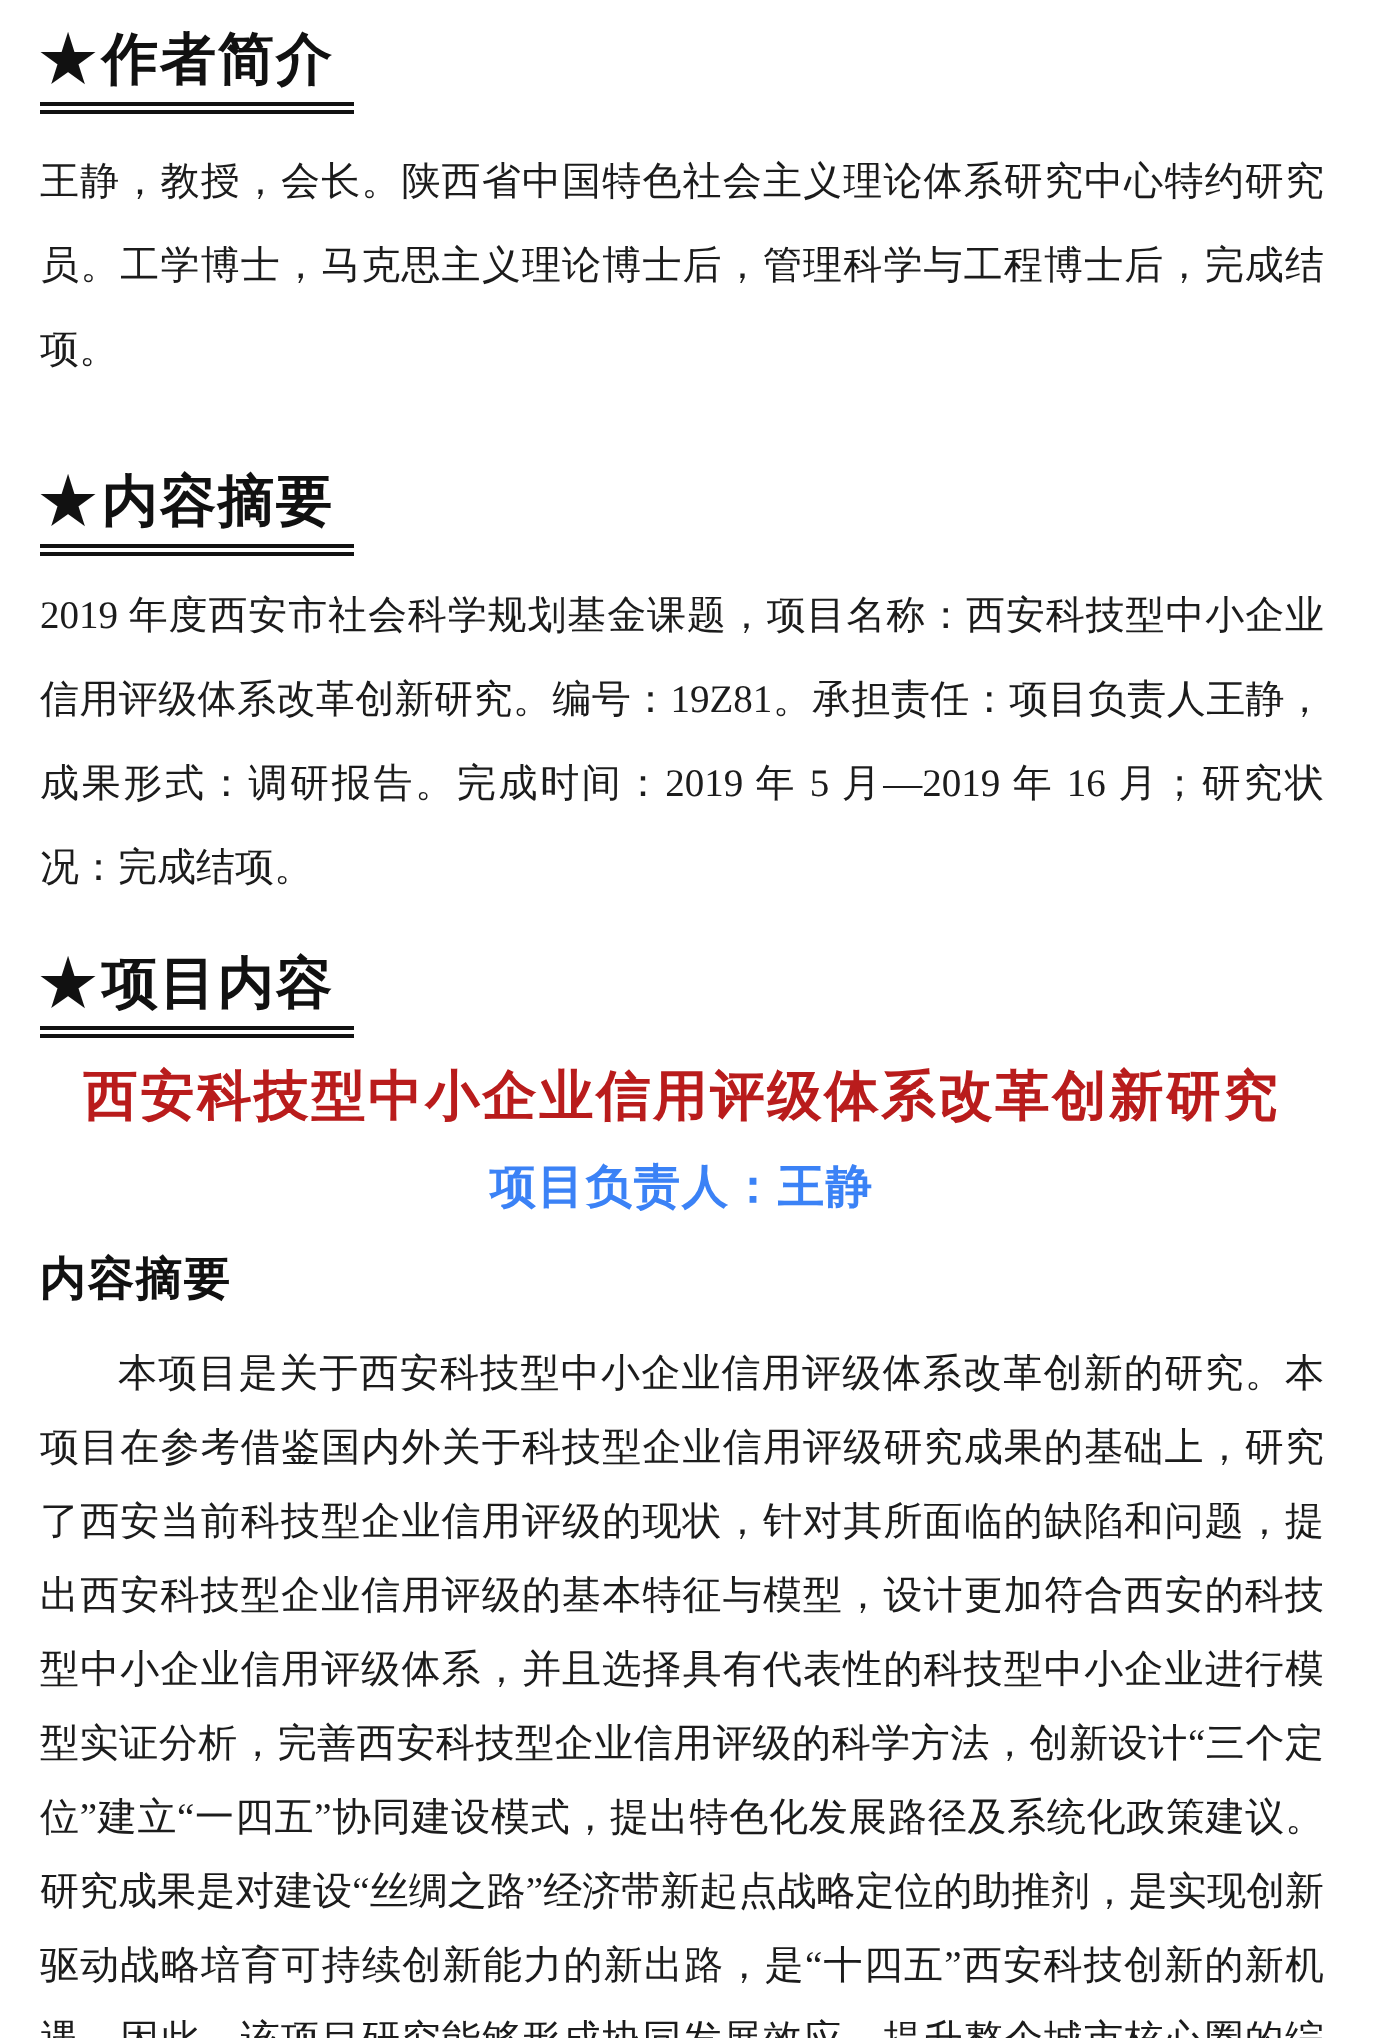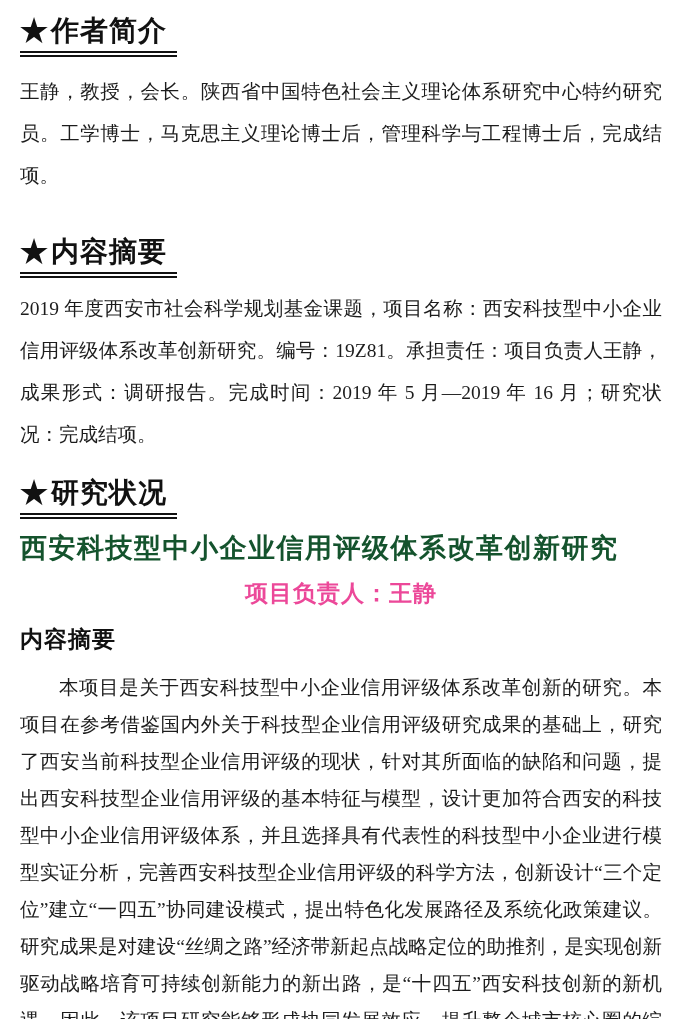--- a/index.html
+++ b/index.html
@@ -47,31 +47,31 @@
   .sec-author .para { margin-bottom: 38px; }
   .sec-author .sec-heading { margin-bottom: 14px; }
   .sec-intro .sec-heading { margin-bottom: 10px; }
   .sec-intro .para { margin-bottom: 20px; }
   .sec-content .sec-heading { margin-bottom: 12px; }
   .project-title {
     margin: 0 0 14px 0;
     font-size: 27px;
     line-height: 34px;
     font-weight: bold;
-    text-align: left;
-    color: #14532d;
+    text-align: center;
+    color: #b91c1c;
     letter-spacing: 1.5px;
   }
   .project-leader {
     margin: 0 0 16px 0;
     font-size: 23px;
     line-height: 30px;
     font-weight: bold;
     text-align: center;
-    color: #ec4899;
+    color: #3b82f6;
     letter-spacing: 1px;
   }
   .abstract-heading {
     margin: 0 0 14px 0;
     font-size: 23px;
     line-height: 30px;
     font-weight: bold;
     color: #111111;
     letter-spacing: 1px;
   }
@@ -99,21 +99,21 @@
 
   <section class="sec-intro">
     <h2 class="sec-heading">
       <span class="underlined"><span class="star">★</span><span>内容摘要</span></span>
     </h2>
     <p class="para">2019 年度西安市社会科学规划基金课题，项目名称：西安科技型中小企业信用评级体系改革创新研究。编号：19Z81。承担责任：项目负责人王静，成果形式：调研报告。完成时间：2019 年 5 月—2019 年 16 月；研究状况：完成结项。</p>
   </section>
 
   <section class="sec-content">
     <h2 class="sec-heading">
-      <span class="underlined"><span class="star">★</span><span>研究状况</span></span>
+      <span class="underlined"><span class="star">★</span><span>项目内容</span></span>
     </h2>
     <h1 class="project-title">西安科技型中小企业信用评级体系改革创新研究</h1>
     <div class="project-leader">项目负责人：王静</div>
     <div class="abstract-heading">内容摘要</div>
     <p class="abstract-body">本项目是关于西安科技型中小企业信用评级体系改革创新的研究。本项目在参考借鉴国内外关于科技型企业信用评级研究成果的基础上，研究了西安当前科技型企业信用评级的现状，针对其所面临的缺陷和问题，提出西安科技型企业信用评级的基本特征与模型，设计更加符合西安的科技型中小企业信用评级体系，并且选择具有代表性的科技型中小企业进行模型实证分析，完善西安科技型企业信用评级的科学方法，创新设计“三个定位”建立“一四五”协同建设模式，提出特色化发展路径及系统化政策建议。研究成果是对建设“丝绸之路”经济带新起点战略定位的助推剂，是实现创新驱动战略培育可持续创新能力的新出路，是“十四五”西安科技创新的新机遇。因此，该项目研究能够形成协同发展效应，提升整个城市核心圈的综合功能能级，有利于西安城市、产业布局优化。</p>
 
   </section>
 
 </div>
 

